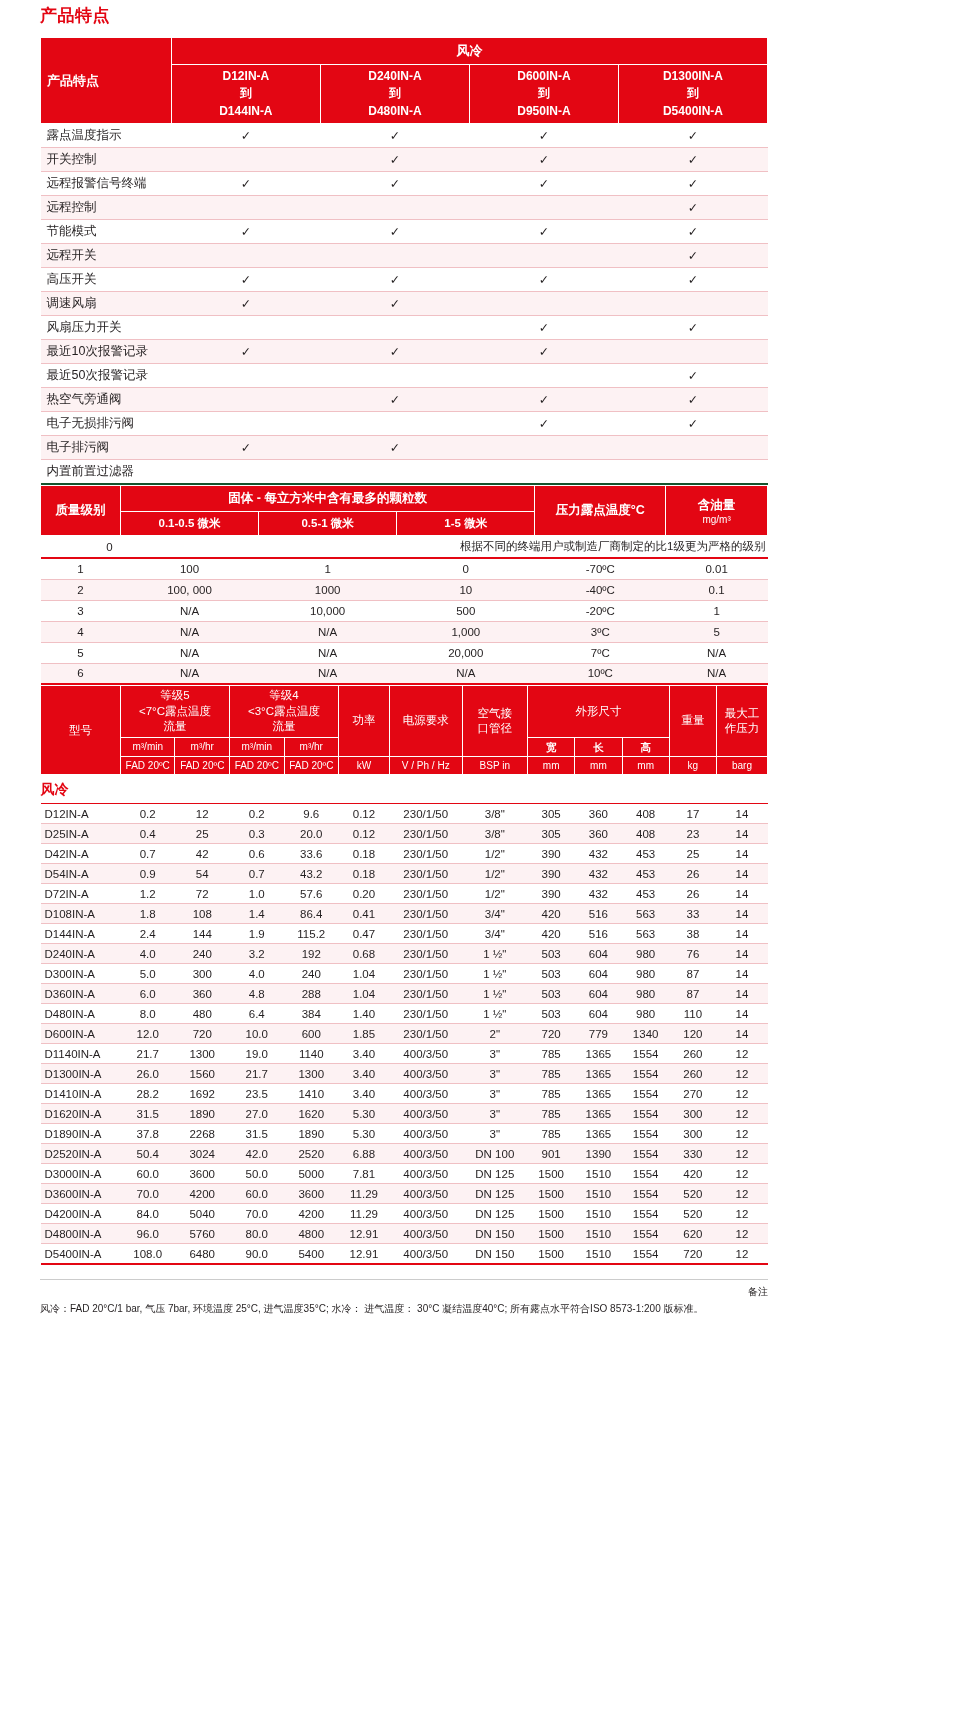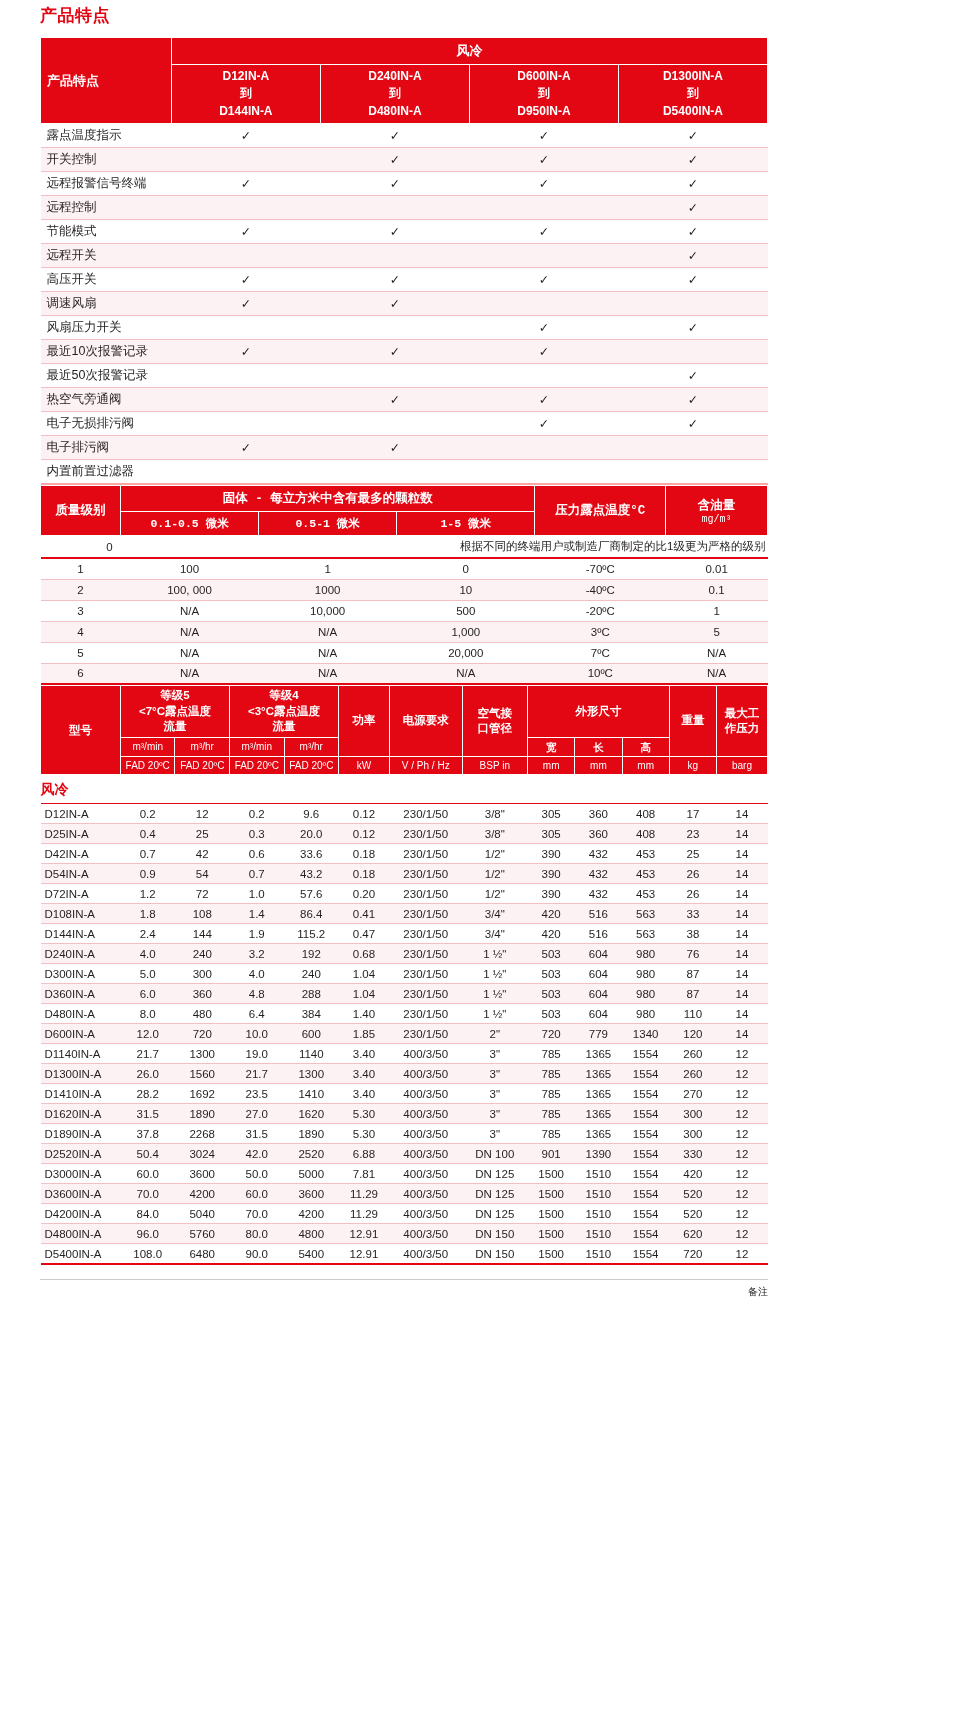--- a/index.html
+++ b/index.html
@@ -48,61 +48,60 @@
     padding: 3px 2px;
     height: 22px;
   }
   .t1 tbody td.label {
     text-align: left;
     padding-left: 6px;
     white-space: nowrap;
   }
   .t1 tbody td.chk { text-align: center; color: #231f20; }
   .t1 tbody tr:nth-child(even) { background: #fdf2f3; }
-  .t1 tbody tr:last-child td { border-bottom: 2px solid #fca5a5; }
+  .t1 tbody tr:last-child td { border-bottom: 2px solid #14532d; }
 
   .para {
     font-size: 13.5px;
     line-height: 1.75;
     margin: 16px 0 22px 0;
     text-align: justify;
   }
 
   
   .t2 { font-size: 12px; }
   .t2 thead td {
     background: #e30613;
     color: #fff;
     font-weight: bold;
     text-align: center;
     vertical-align: middle;
     border: 1px solid #ffffff;
     padding: 4px 2px;
-    font-family: Liberation Mono, monospace;
   }
   .t2 thead .big { font-size: 12.5px; }
   .t2 thead .sub { font-size: 11.5px; }
   .t2 thead .unit { font-weight: normal; font-size: 10px; }
   .t2 tbody td {
     border-bottom: 1px solid #f0c0c4;
     text-align: center;
     padding: 3px 2px;
     height: 21px;
     font-size: 11.5px;
   }
   .t2 tbody tr:nth-child(even) { background: #fdf2f3; }
   .t2 tbody tr:last-child td { border-bottom: 2px solid #e30613; }
   .t2 .note-row td { text-align: right; padding-left: 60px; }
 
   
   .t3 { font-size: 11.5px; }
   .t3 thead td {
     background: #e30613;
     color: #fff;
-    font-weight: bold;
+    font-weight: normal;
     text-align: center;
     vertical-align: middle;
     border: 1px solid #ffffff;
     padding: 2px 2px;
     line-height: 1.35;
   }
   .t3 thead .u { font-weight: normal; font-size: 10px; }
   .t3 thead .s { font-size: 10.5px; font-weight: bold; }
   .t3 .grouprow td {
     background: #ffffff;
@@ -788,15 +787,16 @@
           <td>1510</td>
           <td>1554</td>
           <td>720</td>
           <td>12</td>
         </tr>
       </tbody>
   </table>
 
   <div class="footer">
     <div class="f-title">备注</div>
+    <div>风冷：FAD 20°C/1 bar, 气压 7bar, 环境温度 25°C, 进气温度35°C; 水冷： 进气温度： 30°C 凝结温度40°C; 所有露点水平符合ISO 8573-1:200 版标准。</div>
   </div>
 
 </div>
 
 </body></html>

